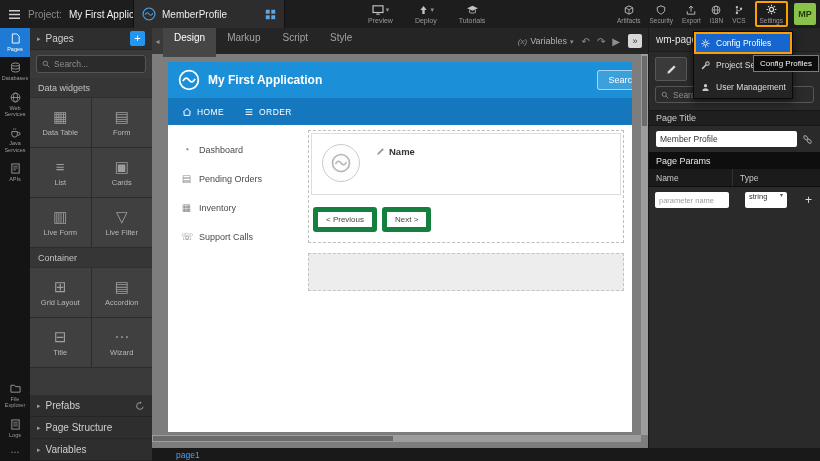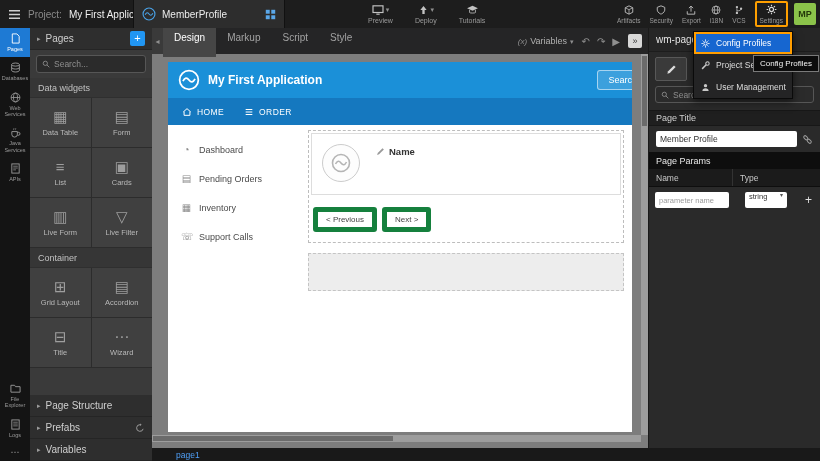--- a/index.html
+++ b/index.html
@@ -389,31 +389,31 @@
           <span class="lbl">Title</span>
         </div>
       <div class="widget-item">
           <span class="ico">⋯</span>
           <span class="lbl">Wizard</span>
         </div>
     </div>
     <div class="x-bottom">
       <div class="x-header">
         <span class="chev">▸</span>
-        <span>Page Structure</span>
-      </div>
-      <div class="x-header">
-        <span class="chev">▸</span>
         <span>Prefabs</span>
         <span class="tail">
             <svg width="10" height="10" viewBox="0 0 12 12">
               <path d="M9.8 7A4 4 0 116 2" fill="none" stroke="currentColor" stroke-width="1.2"></path>
               <path d="M6 .5L8 2 6 3.5z" fill="currentColor"></path>
             </svg>
           </span>
+      </div>
+      <div class="x-header">
+        <span class="chev">▸</span>
+        <span>Page Structure</span>
       </div>
       <div class="x-header">
         <span class="chev">▸</span>
         <span>Variables</span>
       </div>
     </div>
   </aside>
 
   <div class="canvasbar">
     <div class="collapse-btn">◂</div>

